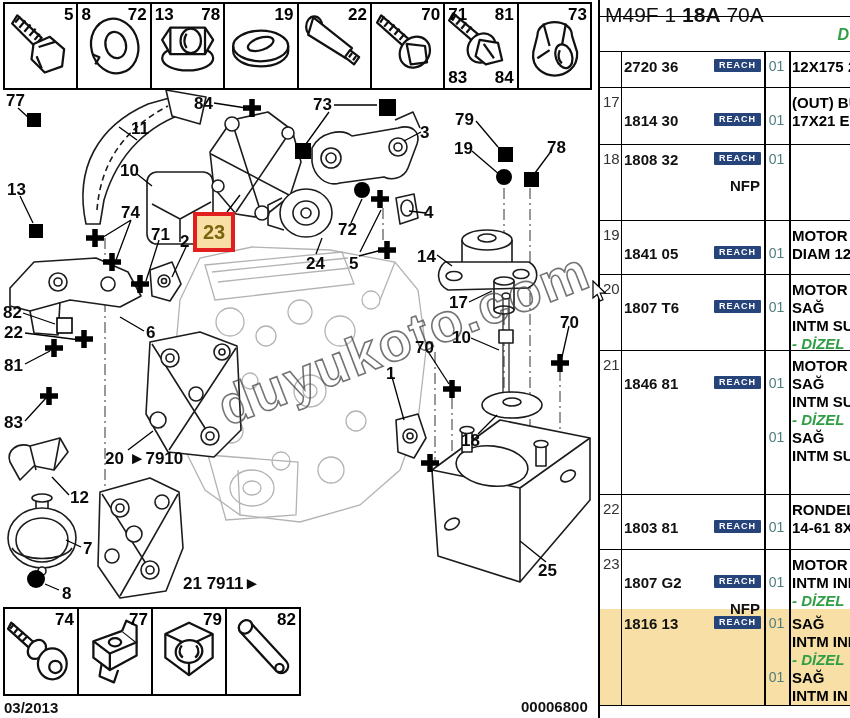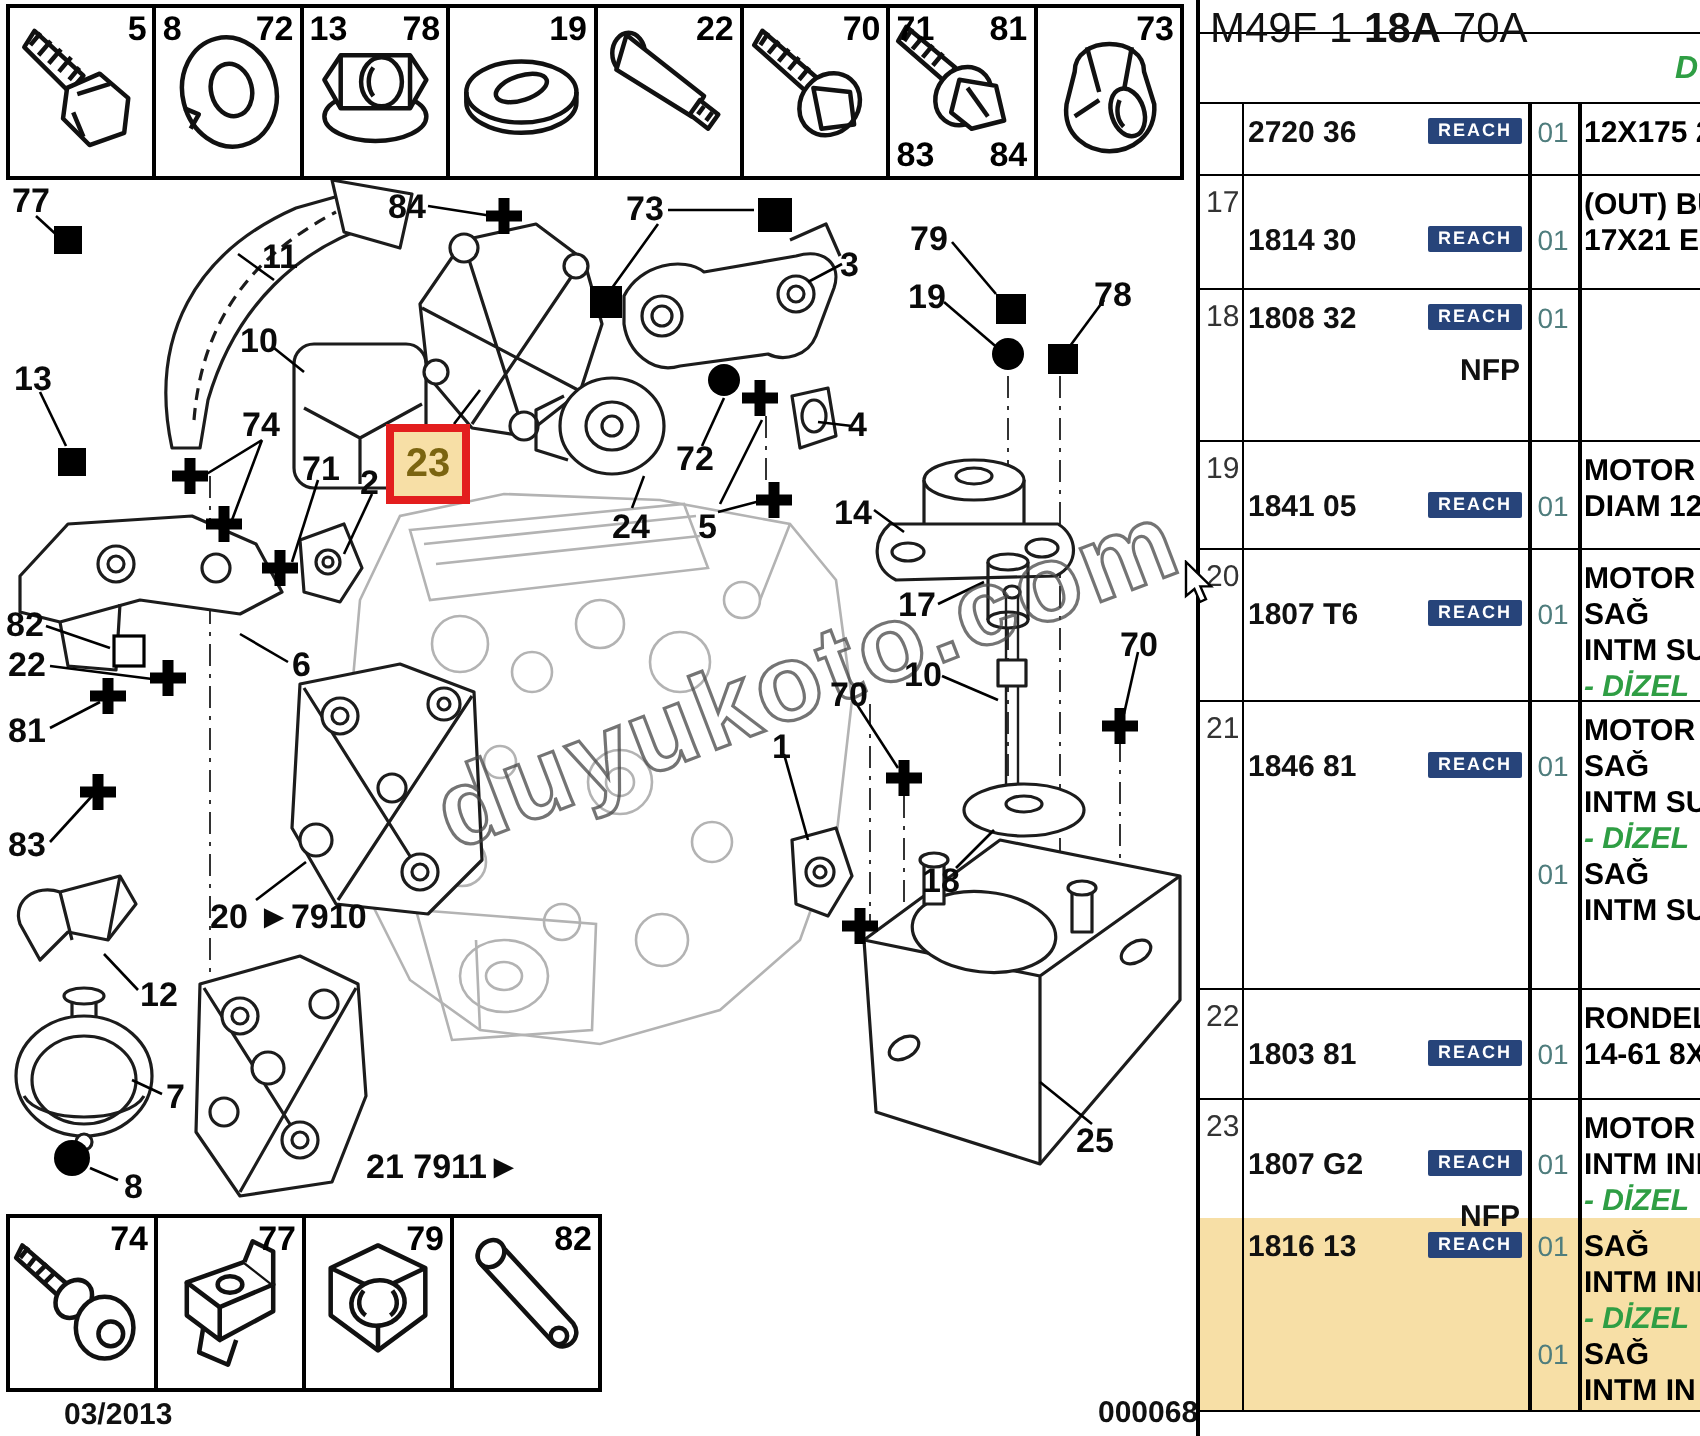--- a/index.html
+++ b/index.html
@@ -12,21 +12,21 @@
   .thumbrow{position:absolute;display:flex;z-index:6;}
   .thumb{position:relative;border:2px solid #000;background:#fff;box-sizing:border-box;margin-left:-2px;}
   .thumb:first-child{margin-left:0;}
   .thumb-label{position:absolute;font-weight:bold;font-size:17px;line-height:1;color:#000;z-index:2;}
   .tl{left:3px;top:2px}.tr{right:3px;top:2px}.bl{left:3px;bottom:2px}.br{right:3px;bottom:2px}
   .hotspot{position:absolute;z-index:9;display:flex;align-items:center;justify-content:center;
            font-weight:bold;font-size:20px;box-sizing:border-box;}
   .watermark{position:absolute;left:205px;top:295px;width:460px;z-index:7;
              font-size:54px;font-weight:bold;letter-spacing:2px;color:transparent;
              -webkit-text-stroke:1.6px rgba(70,70,70,.75);transform:rotate(-21deg);pointer-events:none;}
-  .corner-text{position:absolute;font-weight:bold;font-size:15px;z-index:8;margin-left:28px;}
+  .corner-text{position:absolute;font-weight:bold;font-size:15px;z-index:8;}
   .cursor{position:absolute;z-index:60;}
   
   .ptable{position:absolute;left:598px;top:0;width:252px;height:718px;border-left:2px solid #000;
           box-sizing:border-box;overflow:hidden;background:#fff;}
   .thead{height:17px;border-bottom:1px solid #000;box-sizing:border-box;font-size:21px;
          padding:3px 0 0 5px;white-space:nowrap;}
   .thead b{font-weight:bold;}
   .sectrow{position:relative;height:35px;border-bottom:1px solid #000;box-sizing:border-box;}
   .sectnote{position:absolute;right:1px;top:9px;font-style:italic;font-weight:bold;font-size:16px;}
   .prow{position:relative;border-bottom:1px solid #000;box-sizing:border-box;overflow:hidden;}

